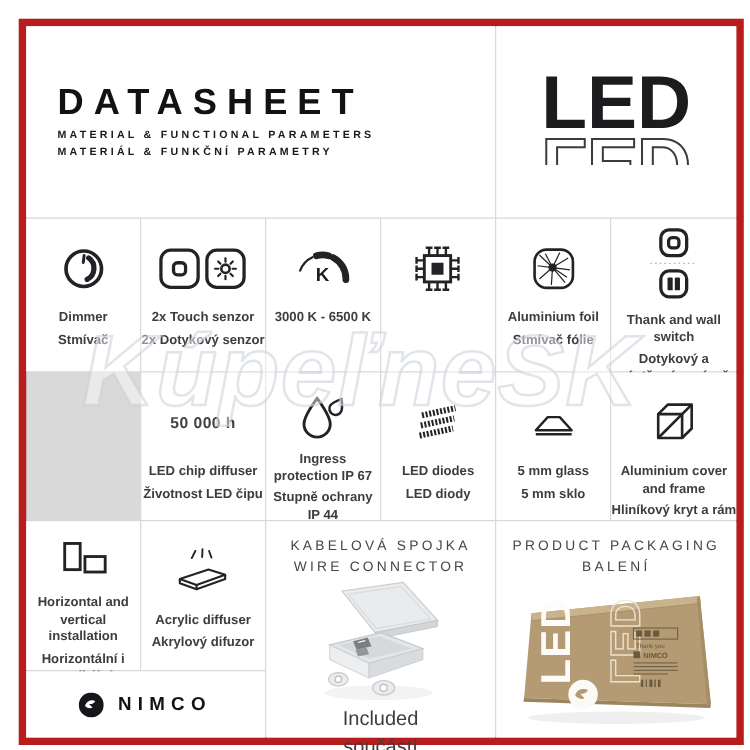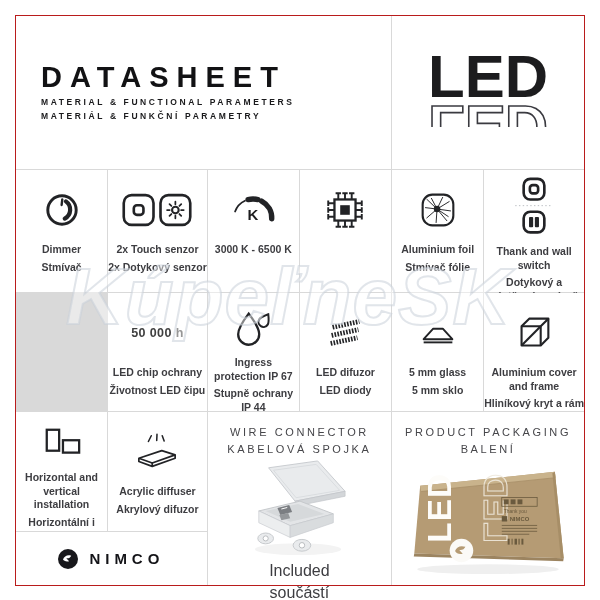--- a/index.html
+++ b/index.html
@@ -4,21 +4,21 @@
 <style>
   html,body{margin:0;padding:0;}
   body{
     width:600px;height:600px;position:relative;background:#ffffff;
     font-family:"Liberation Sans", sans-serif;color:#1c1c1e;overflow:hidden;
   }
   .sheet{
     position:absolute;left:15px;top:15px;width:568px;
     display:grid;grid-template-columns:repeat(6,1fr);
     grid-template-rows:153px 122px 118px 119px 53px;
-    gap:1px;background:#d9d9d9;border:1px solid #b91c1c;
+    gap:1px;background:#d9d9d9;border:6px solid #b91c1c;
   }
   .cell{background:#ffffff;position:relative;}
   
   .hdr-left{grid-area:1/1/2/5;display:flex;flex-direction:column;justify-content:center;padding-left:25px;}
   .title{font-size:29px;font-weight:bold;letter-spacing:8px;color:#121214;line-height:1;}
   .subtitle{font-size:8.5px;font-weight:bold;letter-spacing:2.6px;color:#1a1a1c;margin-top:6px;line-height:1.15;}
   .subtitle.cz{margin-top:4px;}
   
   .hdr-right{grid-area:1/5/2/7;display:flex;flex-direction:column;align-items:center;padding-top:36px;}
   .led-main{font-size:60px;font-weight:bold;line-height:0.84;letter-spacing:0px;color:#1c1c1e;}
@@ -188,21 +188,21 @@
     <div class="lbl">
         <div class="en wrap">Thank and wall switch</div>
         <div class="cz wrap">Dotykový a nástěnný vypínač</div>
       </div>
   </div>
 
 
   <div class="cell feat" style="grid-area:3/2">
     <div class="ic txt-ic">50 000 h</div>
     <div class="lbl">
-        <div class="en">LED chip ochrany</div>
+        <div class="en">LED chip diffuser</div>
         <div class="cz">Životnost LED čipu</div>
       </div>
   </div>
 
   <div class="cell feat" style="grid-area:3/3">
     <div class="ic">
       <svg width="46" height="44" viewBox="0 0 48 46">
         <path class="st" d="M19.5,8 C19.5,8 8.5,22.5 8.5,29.5 a11,11 0 0 0 22,0 C30.5,22.5 19.5,8 19.5,8 z" stroke-width="2.4"></path>
         <g transform="rotate(32 36 15)">
           <path class="st" d="M36,7.5 c0,0 -5.2,6.5 -5.2,9.5 a5.2,5.2 0 0 0 10.4,0 c0,-3 -5.2,-9.5 -5.2,-9.5 z" stroke-width="2.1"></path>
@@ -219,21 +219,21 @@
     <div class="ic">
       <svg width="46" height="44" viewBox="0 0 48 46">
         <g class="st" stroke-width="5" stroke-dasharray="1.7,1.4">
           <line x1="11" y1="17" x2="39" y2="11"></line>
           <line x1="10" y1="25.5" x2="38" y2="19.5"></line>
           <line x1="9" y1="34" x2="37" y2="28"></line>
         </g>
       </svg>
     </div>
     <div class="lbl">
-        <div class="en">LED difuzor</div>
+        <div class="en">LED diodes</div>
         <div class="cz">LED diody</div>
       </div>
   </div>
 
   <div class="cell feat" style="grid-area:3/5">
     <div class="ic">
       <svg width="46" height="44" viewBox="0 0 48 46">
         <path class="st" d="M9,29.5 L19,18.5 h10 L39,29.5 z" stroke-width="2" stroke-linejoin="round"></path>
         <line class="st" x1="9" y1="32.8" x2="39" y2="32.8" stroke-width="2"></line>
       </svg>
@@ -289,22 +289,22 @@
         </g>
       </svg>
     </div>
     <div class="lbl">
         <div class="en">Acrylic diffuser</div>
         <div class="cz">Akrylový difuzor</div>
       </div>
   </div>
 
   <div class="cell wire bigcell">
+    <div class="sec-title">KABELOVÁ SPOJKA</div>
     <div class="sec-title">WIRE CONNECTOR</div>
-    <div class="sec-title">KABELOVÁ SPOJKA</div>
     <div class="photo">
       <svg width="134" height="102" viewBox="0 0 134 104">
         <ellipse cx="66" cy="93" rx="44" ry="6" fill="#f3f3f3"></ellipse>
         <polygon points="36,10 86,3 114,34 63,44" fill="#e9ebed" stroke="#c9ccd0" stroke-width="1"></polygon>
         <polygon points="41,12.5 84.5,6.5 108.5,33 64,40.5" fill="none" stroke="#d9dcdf" stroke-width="1"></polygon>
         <polygon points="63,44 114,34 114,39 64,49" fill="#d3d6d9" stroke="#c2c5c9" stroke-width="0.7"></polygon>
         <polygon points="26,54 68,44 102,57 58,69" fill="#e3e5e7" stroke="#c5c8cb" stroke-width="1"></polygon>
         <polygon points="33,54 66,47 93,57 58,65" fill="#d6d9db"></polygon>
         <polygon points="45,51 57,48 60,55 48,58" fill="#7b7e82"></polygon>
         <line x1="49" y1="52" x2="55" y2="50.5" stroke="#ffffff" stroke-width="1"></line>

